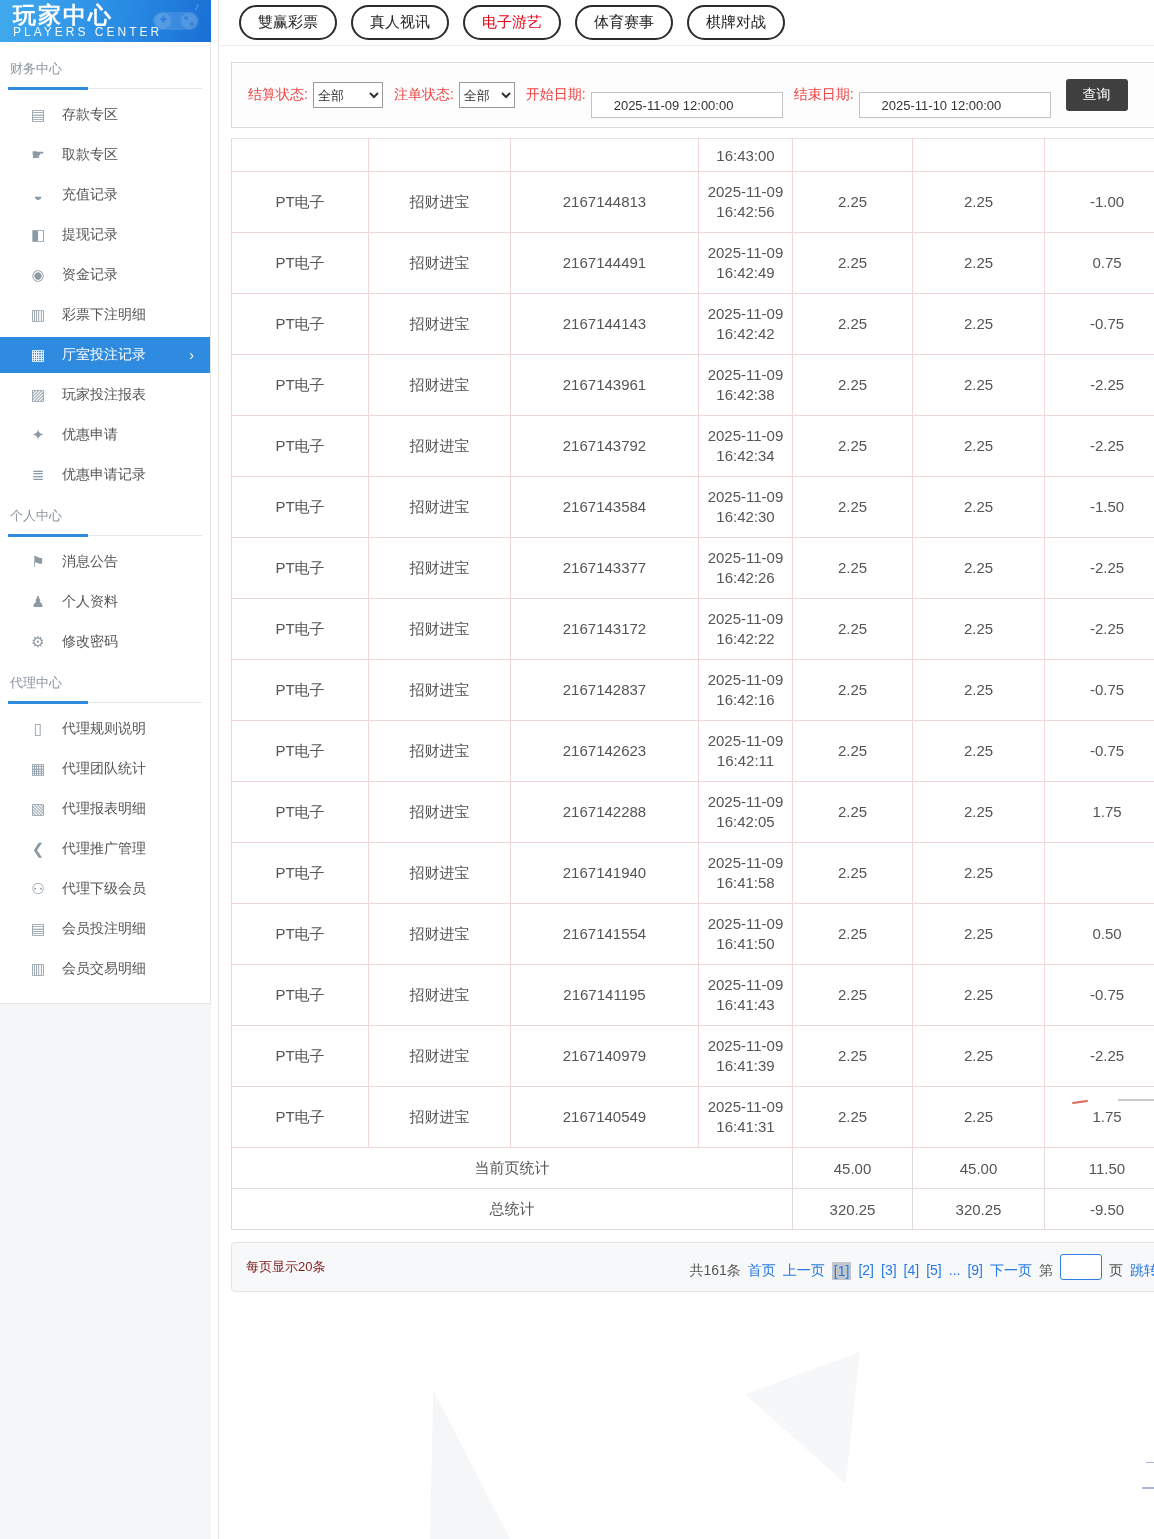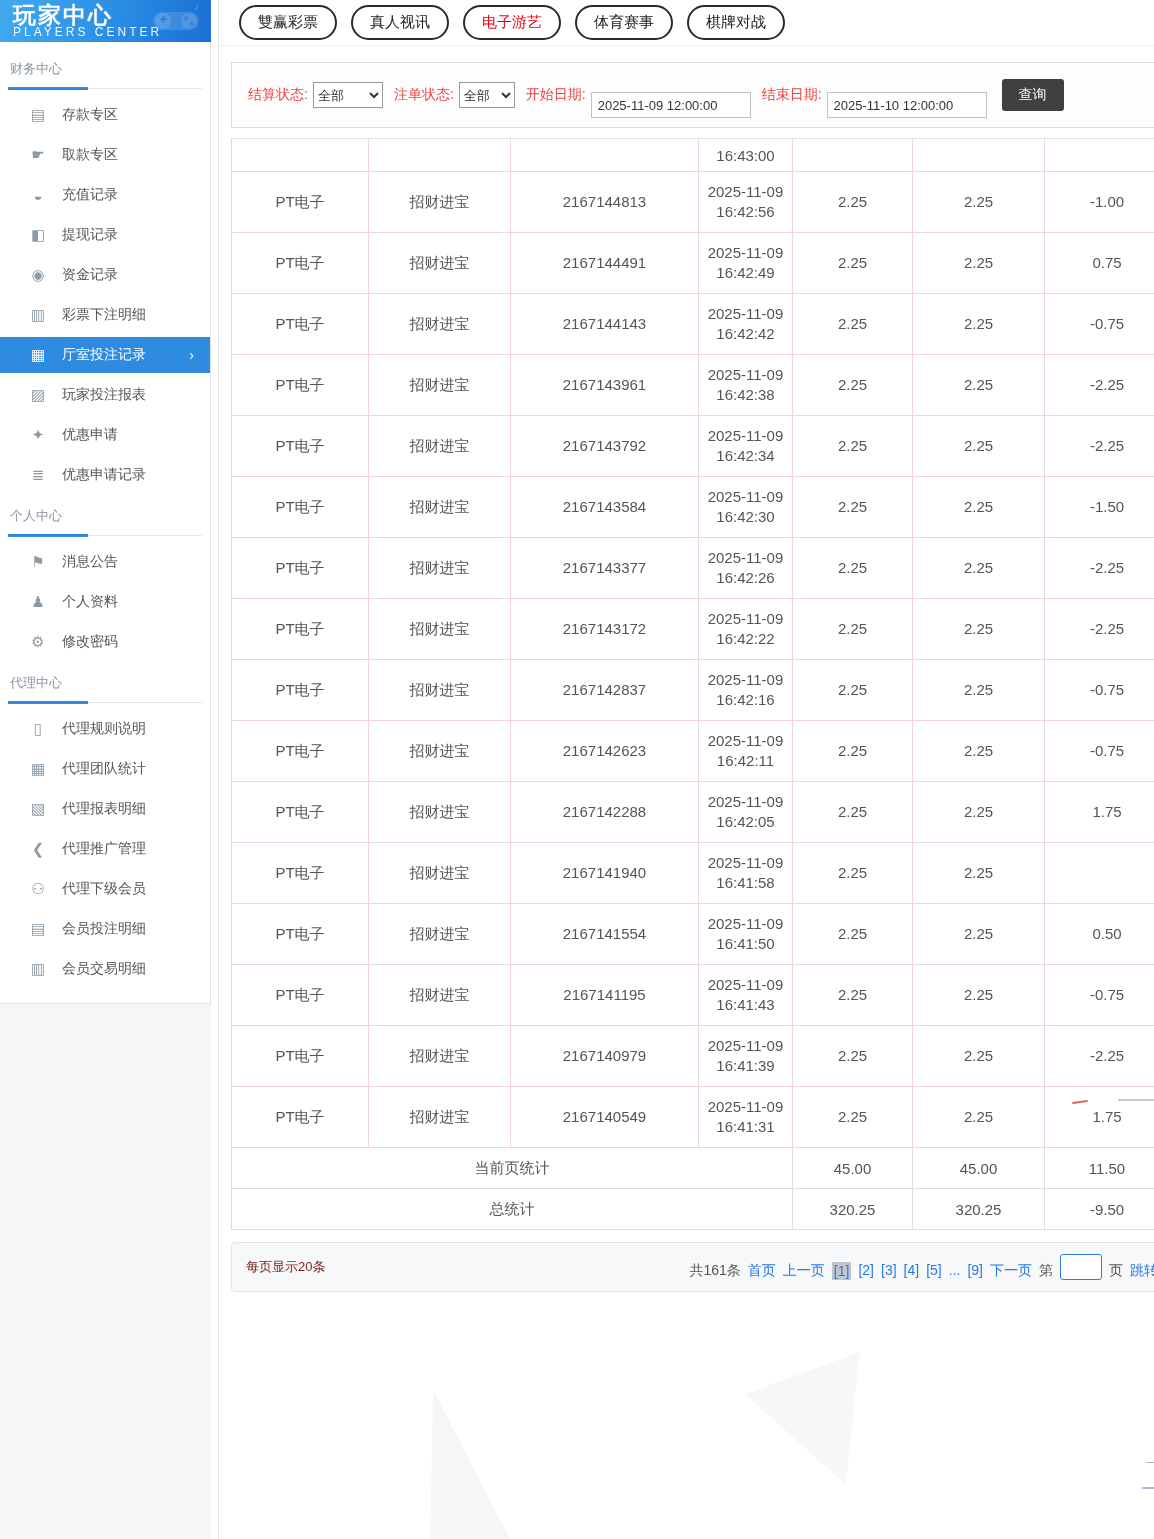--- a/index.html
+++ b/index.html
@@ -34,21 +34,21 @@
   .tab{border:2px solid #2b2b2b;border-radius:18px;padding:6px 17px;font-size:15px;color:#222;
     background:#fff;cursor:pointer;white-space:nowrap;}
   .tab.active{color:#e60012;}
   .filterbar{margin:16px 0 0 12px;width:1060px;border:1px solid #dcdcdc;background:#fdfdfd;
     display:flex;align-items:center;gap:5px;padding:9px 10px;box-sizing:border-box;}
   .filterbar label{font-size:14px;color:#ef4444;margin-left:6px;}
   .filterbar select{height:26px;font-size:13px;color:#333;border:1px solid #9a9a9a;background:#fff;}
   .sel-settle{width:70px;}
   .sel-order{width:56px;}
   .filterbar input[type=text]{width:146px;height:22px;border:1px solid #c2c2c2;font-size:13px;
-    color:#333;padding:1px 6px;margin-top:20px;}
+    color:#333;padding:1px 22px;margin-top:20px;}
   .btn-search{margin-left:10px;background:#404040;color:#fff;border:none;border-radius:3px;
     padding:7px 17px;font-size:14px;cursor:pointer;}
   
   .tbl-wrap{margin:10px 0 0 12px;width:942px;overflow:hidden;}
   table.tbl{border-collapse:collapse;table-layout:fixed;width:938px;border-top:1px solid #e2e2e2;}
   table.tbl td{border:1px solid #f1d6d6;text-align:center;color:#555;font-size:15px;
     padding:0;overflow:hidden;}
   tr.partial td{height:32px;border-top:none;}
   tr.datarow td{height:60px;line-height:20px;}
   .dt{line-height:20px;}

